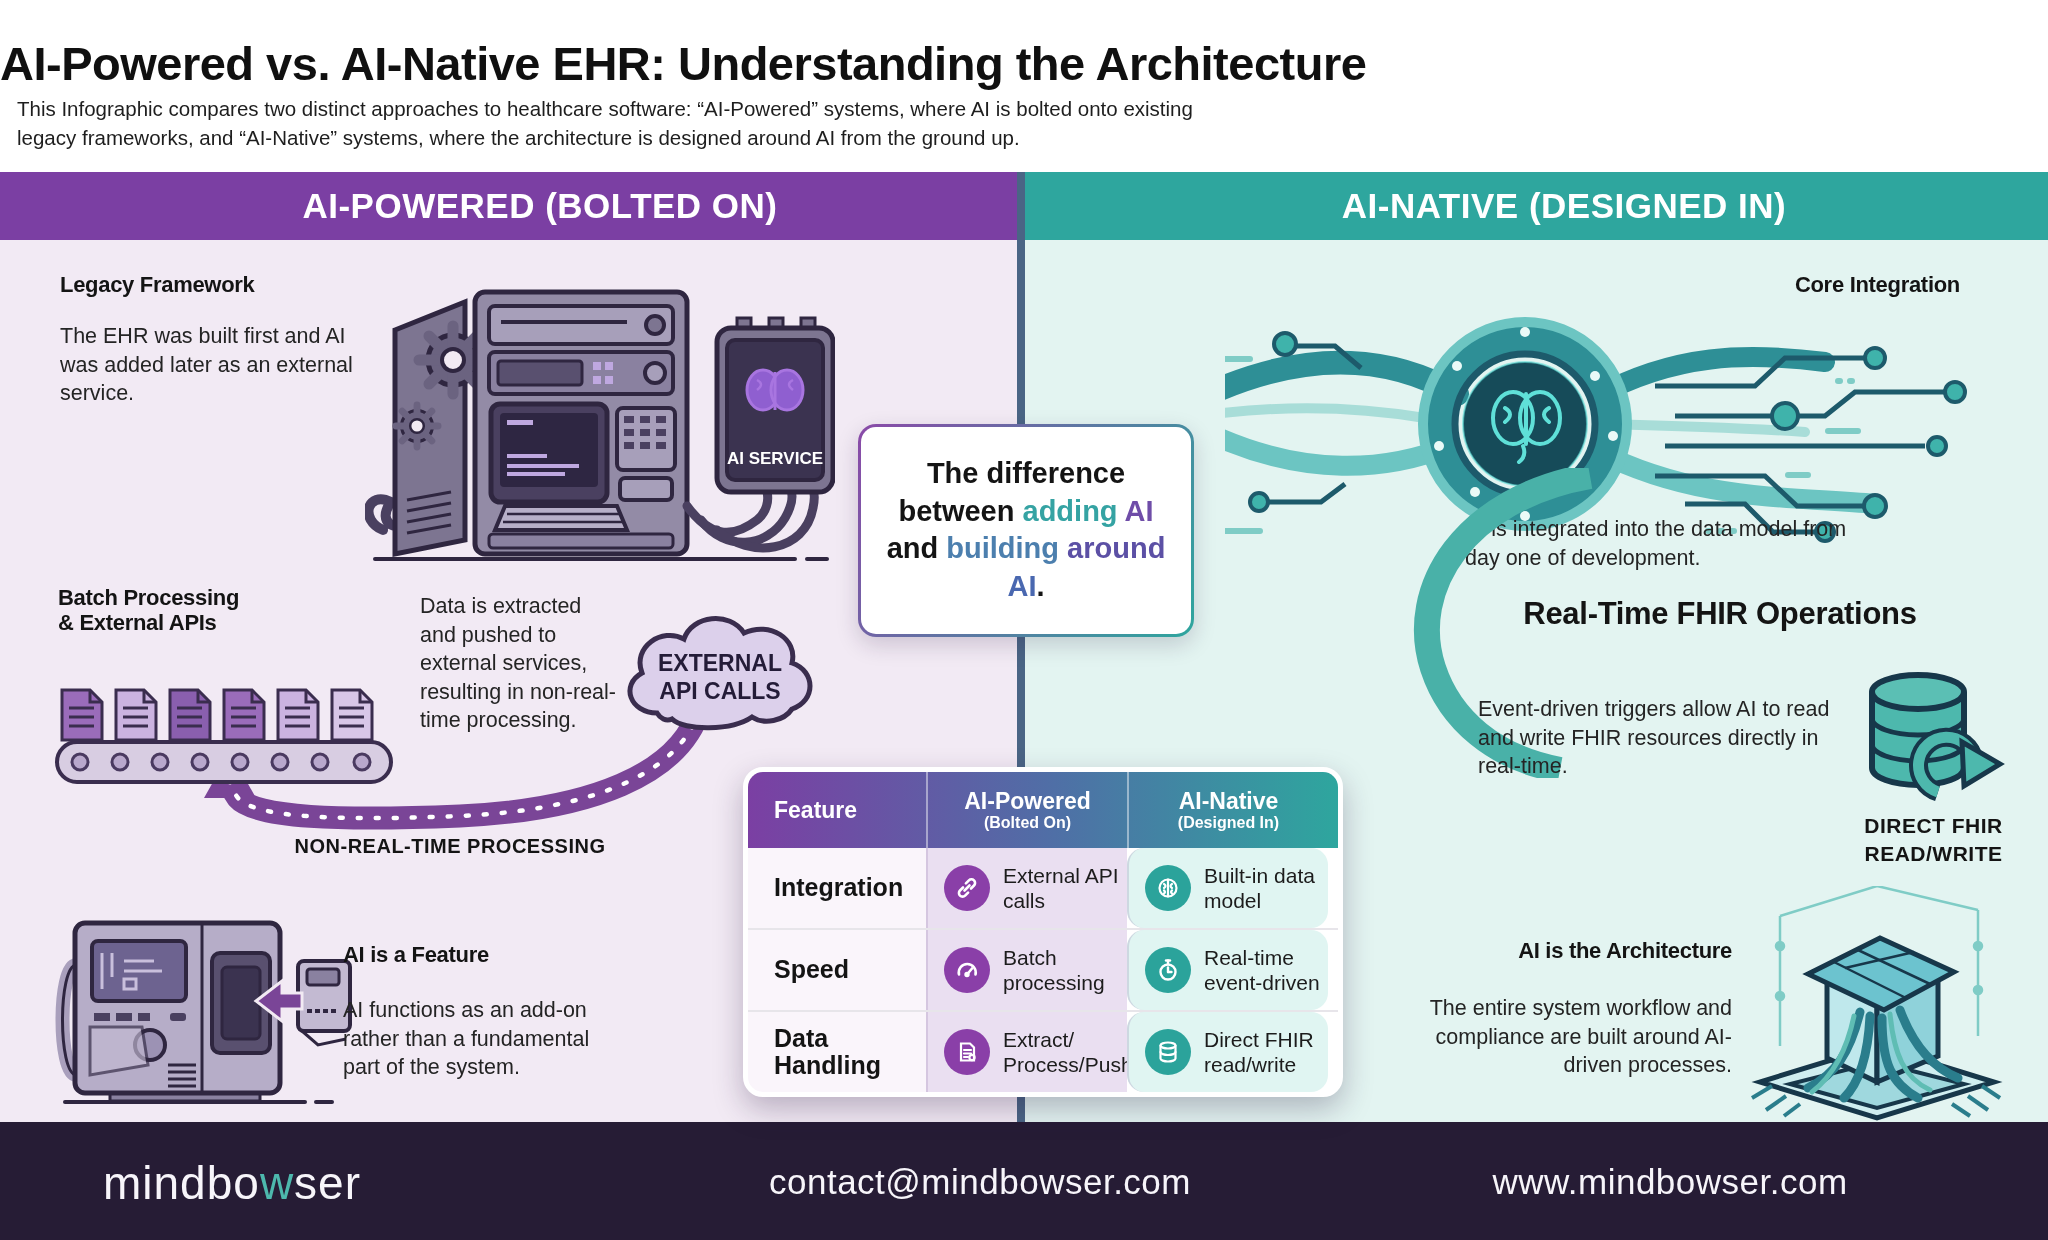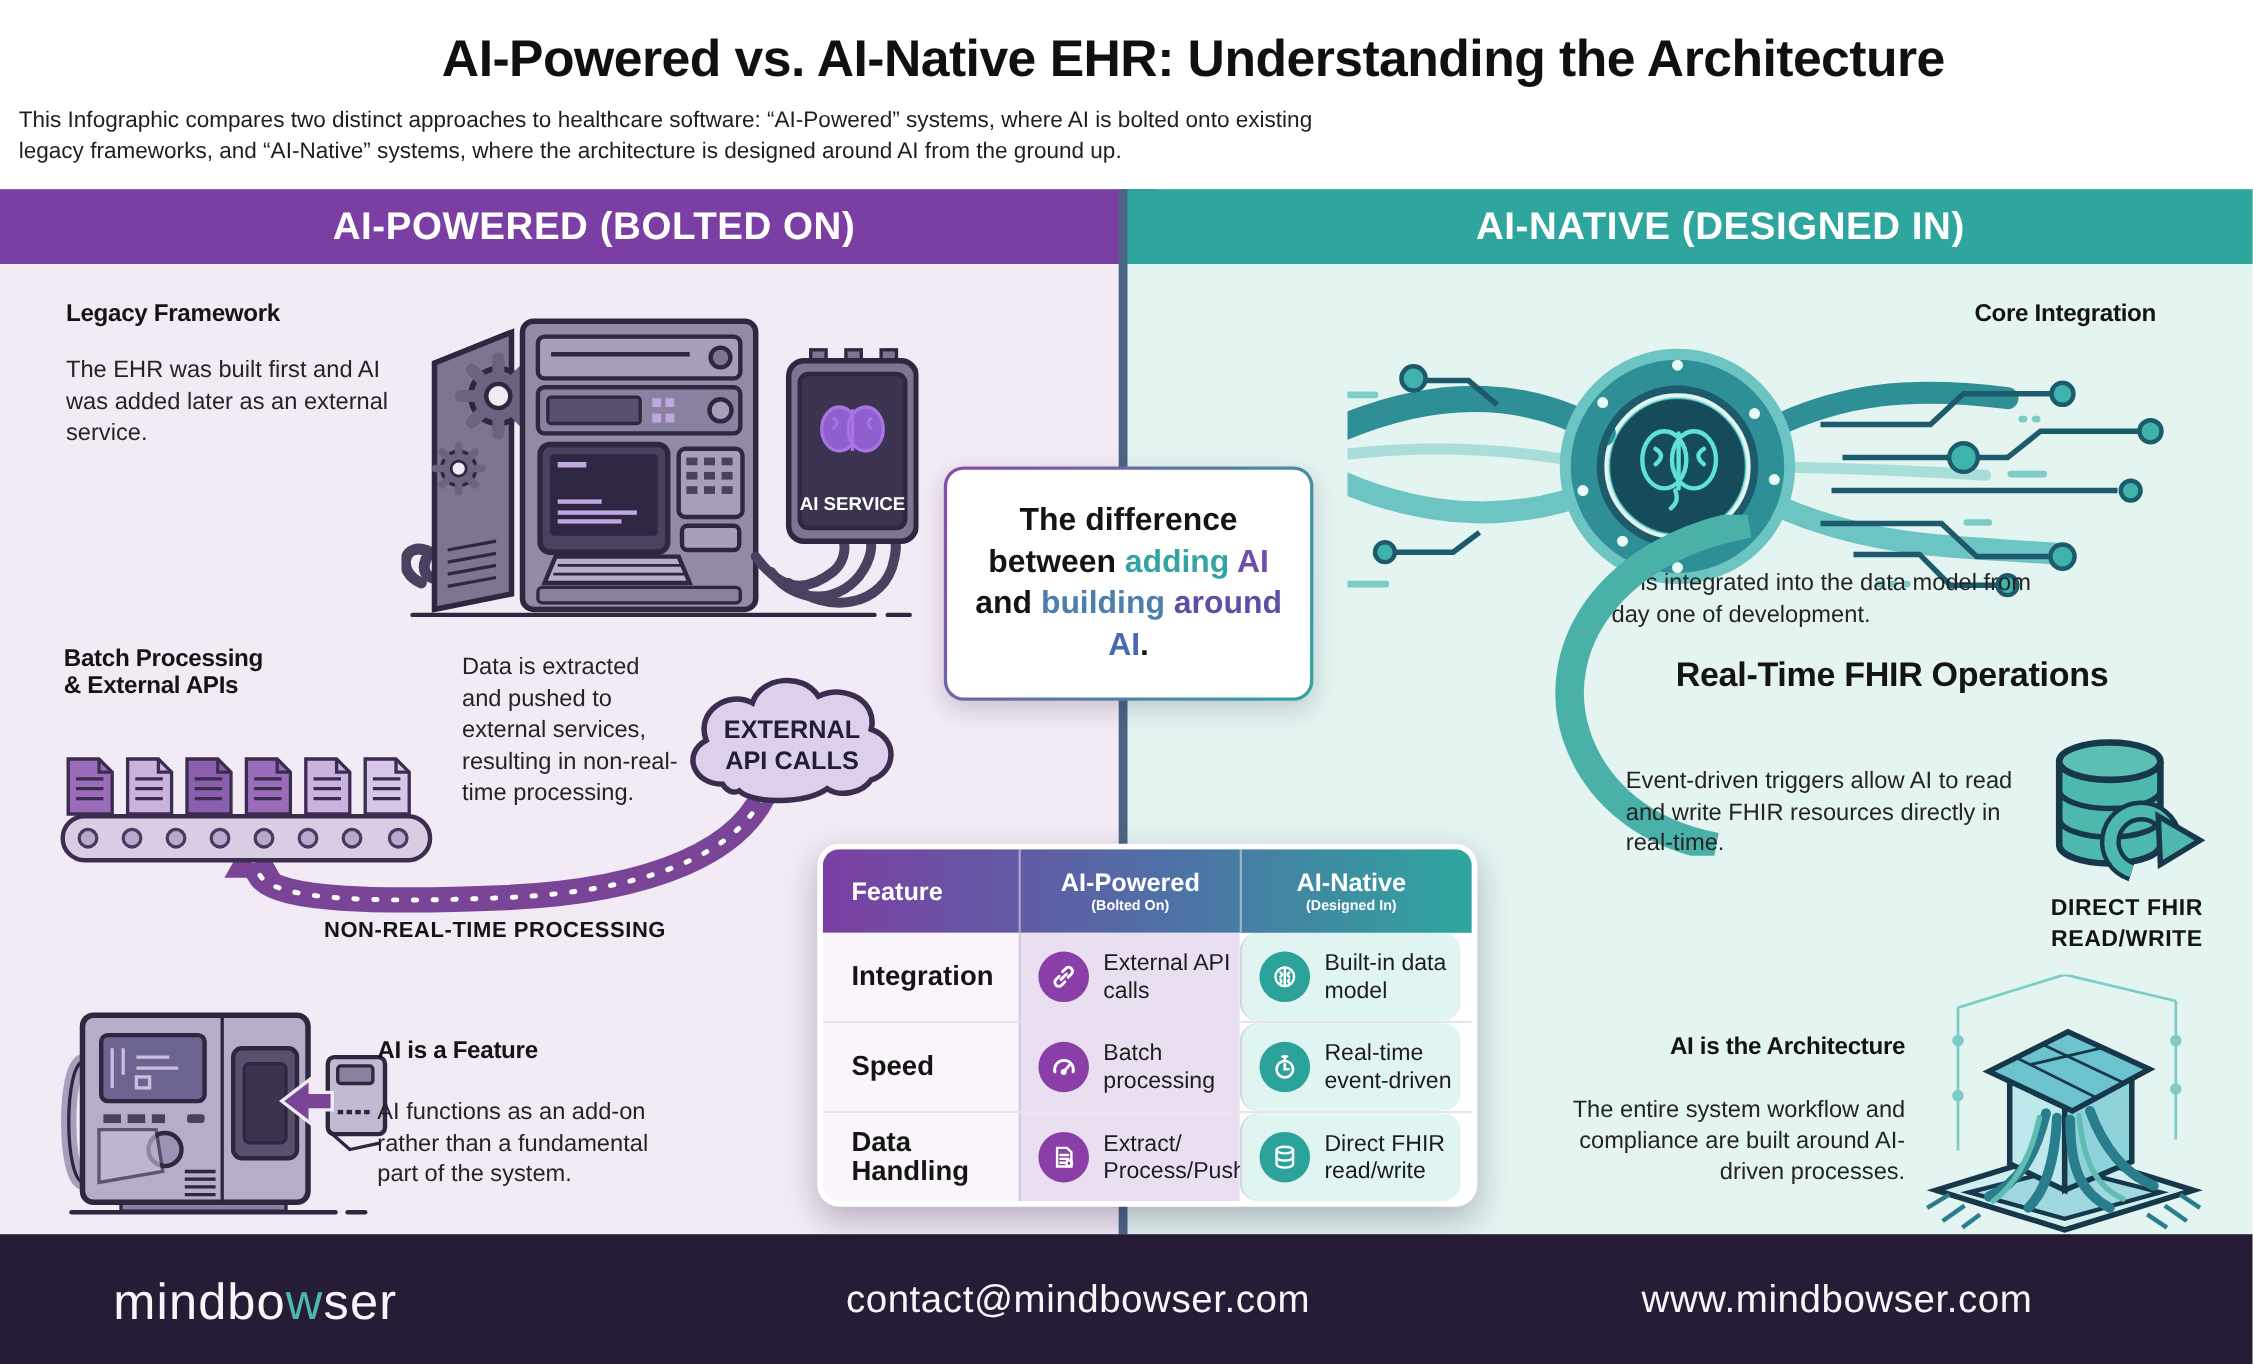--- a/index.html
+++ b/index.html
@@ -1,21 +1,21 @@
 <!DOCTYPE html>
 <html><head>
 <meta charset="utf-8">
 <style>
   html,body{margin:0;padding:0;background:#ffffff;}
   .page{position:relative;width:2048px;height:1240px;overflow:hidden;
         font-family:"Liberation Sans",sans-serif;background:#ffffff;}
 
   
   .header{position:absolute;left:0;top:0;width:2048px;height:172px;background:#ffffff;}
-  .title{position:absolute;left:0;top:25px;width:1768px;text-align:right;
+  .title{position:absolute;left:0;top:36px;width:1768px;text-align:left;
          font-size:47px;font-weight:800;color:#101010;letter-spacing:-0.5px;}
   .subtitle{position:absolute;left:0;top:94px;width:2048px;text-align:left;
             font-size:20.5px;font-weight:500;color:#1e1e1e;line-height:1.42;padding-left:17px;}
 
   
   .banner{position:absolute;top:172px;height:68px;display:flex;align-items:center;justify-content:center;
           color:#ffffff;font-size:35px;font-weight:800;letter-spacing:0.5px;padding-left:28px;}
   .banner.left{left:0;width:1024px;background:#7b3fa3;}
   .banner.right{left:1024px;width:1024px;background:#2ea69e;}
 
@@ -39,21 +39,21 @@
 
   
   .cmp-table{position:absolute;left:743px;top:767px;width:590px;border-radius:20px;overflow:hidden;
              border:5px solid #ffffff;box-shadow:0 12px 30px rgba(40,20,60,0.28);z-index:6;background:#ffffff;}
   .t-head{display:grid;grid-template-columns:178px 201px 201px;height:76px;
           background:linear-gradient(90deg,#7b3fa3 0%,#4f6fa6 52%,#2ea69e 100%);}
   .t-head .cell{display:flex;flex-direction:column;align-items:center;justify-content:center;
                 color:#ffffff;font-weight:800;line-height:1.15;}
   .t-head .cell:nth-child(1){align-items:flex-start;padding-left:26px;font-size:26px;}
   .t-head .cell:nth-child(2),.t-head .cell:nth-child(3){border-left:2px solid rgba(255,255,255,0.45);}
-  .t-head .main{font-size:23px;} .t-head .sub{font-size:13px;}
+  .t-head .main{font-size:23px;} .t-head .sub{font-size:16px;}
   .t-row{display:grid;grid-template-columns:178px 201px 201px;height:80px;}
   .t-row + .t-row{border-top:2px solid rgba(60,40,80,0.12);}
   .t-row .feat{display:flex;align-items:center;padding-left:26px;font-size:25px;font-weight:800;
                color:#141414;background:#faf5fb;line-height:1.1;}
   .t-row .val{display:flex;align-items:center;gap:13px;padding-left:16px;font-size:21px;font-weight:500;
               color:#1c1c1c;line-height:1.2;}
   .t-row .val.powered{background:#eadff1;border-left:2px solid rgba(120,90,150,0.18);}
   .t-row .val.native{background:#e0f5f2;border-left:2px solid rgba(120,90,150,0.18);border-radius:17px;}
   .icon-circle{flex:0 0 46px;width:46px;height:46px;border-radius:50%;display:flex;
                align-items:center;justify-content:center;}

